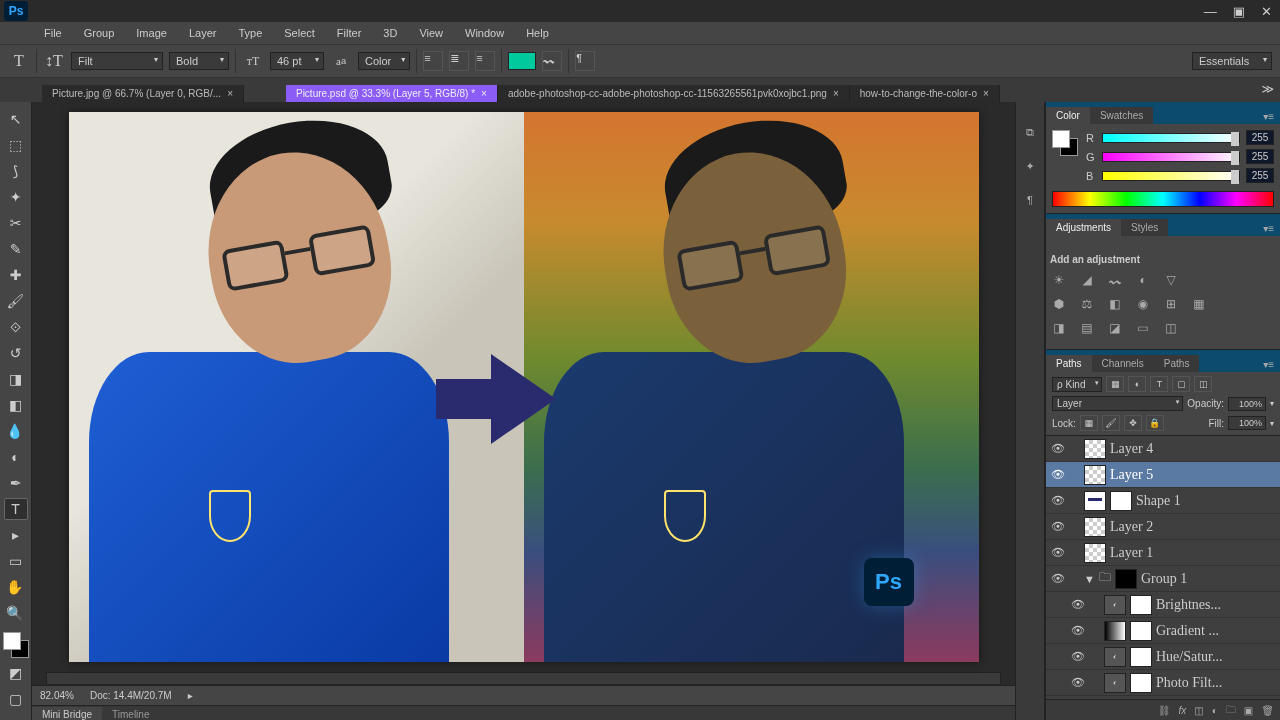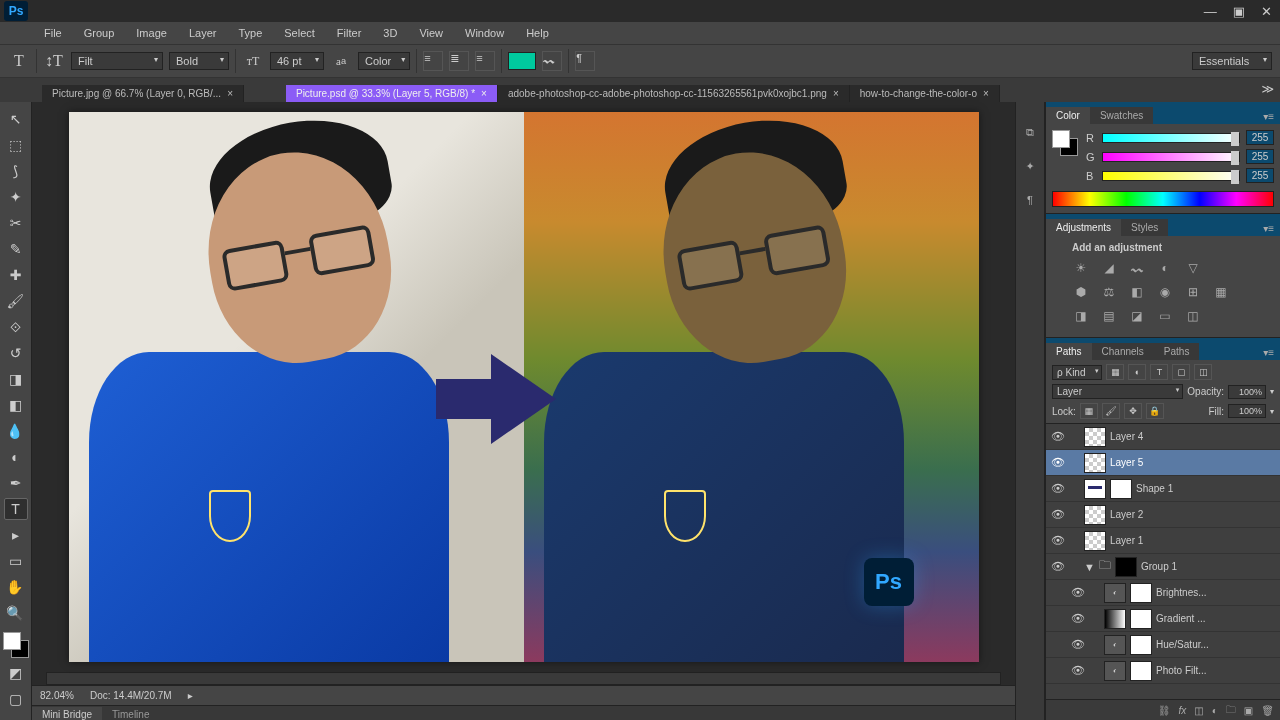--- a/index.html
+++ b/index.html
@@ -78,24 +78,24 @@
 .ptab-menu { padding: 2px 6px; font-size: 10px; color: #aaa; }
 .panel-body { padding: 6px; }
 
 .color-main { display: flex; gap: 8px; align-items: flex-start; }
 .color-thumbs { width: 26px; height: 26px; position: relative; }
 .color-sliders { flex: 1; }
 .cslider { display: flex; align-items: center; gap: 6px; margin-bottom: 4px; }
 .clabel { width: 10px; }
 .cslide-track { flex: 1; height: 10px; border: 1px solid #222; position: relative; }
 .cslide-thumb { position: absolute; right: 0; top: -2px; width: 8px; height: 14px; background: #ccc; }
-.cval { width: 28px; background: #0c4a6e; border: 1px solid #222; text-align: center; font-size: 10px; padding: 1px; }
+.cval { width: 28px; background: #0f172a; border: 1px solid #222; text-align: center; font-size: 10px; padding: 1px; }
 .spectrum { height: 16px; background: linear-gradient(90deg, red, yellow, lime, cyan, blue, magenta, red); margin-top: 4px; border: 1px solid #222; }
 
-.adjustments-body { padding: 6px 26px; }
+.adjustments-body { padding: 6px 4px; margin-top: 12px; }
 .adj-title { font-size: 10px; margin-bottom: 6px; font-weight: bold; }
 .adj-row { display: flex; gap: 10px; margin-bottom: 6px; }
 .adj-icon { width: 18px; height: 18px; display: flex; align-items: center; justify-content: center; font-size: 12px; color: #aaa; cursor: pointer; }
 
 .layers-panel { flex: 1; display: flex; flex-direction: column; min-height: 0; }
 .layers-controls { padding: 4px 6px; display: flex; flex-wrap: wrap; gap: 4px; align-items: center; }
 .l-drop { background: #3a3a3a; border: 1px solid #222; padding: 1px 16px 1px 4px; font-size: 10px; position: relative; }
 .l-drop::after { content: "▾"; position: absolute; right: 3px; font-size: 7px; }
 .l-icon-btn { width: 18px; height: 16px; display: flex; align-items: center; justify-content: center; border: 1px solid #555; background: #444; font-size: 9px; cursor: pointer; }
 .l-row { display: flex; align-items: center; gap: 4px; width: 100%; }
@@ -108,21 +108,21 @@
 .layer-row.nested { padding-left: 24px; }
 .eye { width: 16px; font-size: 11px; text-align: center; }
 .link-space { width: 10px; }
 .thumb { width: 22px; height: 20px; border: 1px solid #222; display: flex; align-items: center; justify-content: center; font-size: 7px; }
 .thumb.checker { background: repeating-conic-gradient(#ccc 0 25%, #fff 0 50%) 0 0/8px 8px; }
 .thumb.mask { background: #fff; }
 .thumb.black { background: #000; }
 .thumb.gradient { background: linear-gradient(90deg, #000, #fff); }
 .thumb.shape { background: #fff; position: relative; }
 .thumb.shape::after { content: ""; position: absolute; left: 3px; top: 6px; width: 14px; height: 3px; background: #2a2a6e; }
-.layer-name { font-size: 10px; white-space: nowrap; overflow: hidden; text-overflow: ellipsis; }
+.layer-name { font-size: 14px; white-space: nowrap; overflow: hidden; text-overflow: ellipsis; font-family: Liberation Serif, serif; }
 .folder-icon { font-size: 12px; }
 .layers-footer { height: 22px; background: #3a3a3a; border-top: 1px solid #222; display: flex; align-items: center; justify-content: flex-end; gap: 8px; padding: 0 6px; }
 .layers-footer span { font-size: 10px; cursor: pointer; color: #aaa; }
 
 .bottom-tabs { height: 18px; background: #383838; display: flex; align-items: flex-end; border-top: 1px solid #222; }
 .btab { padding: 2px 10px; font-size: 10px; background: #454545; cursor: pointer; }
 .btab.inactive { background: #383838; color: #999; }
 
 .scrollbar-h { height: 14px; background: #3a3a3a; border: 1px solid #222; margin: 0 14px; }
 </style>

